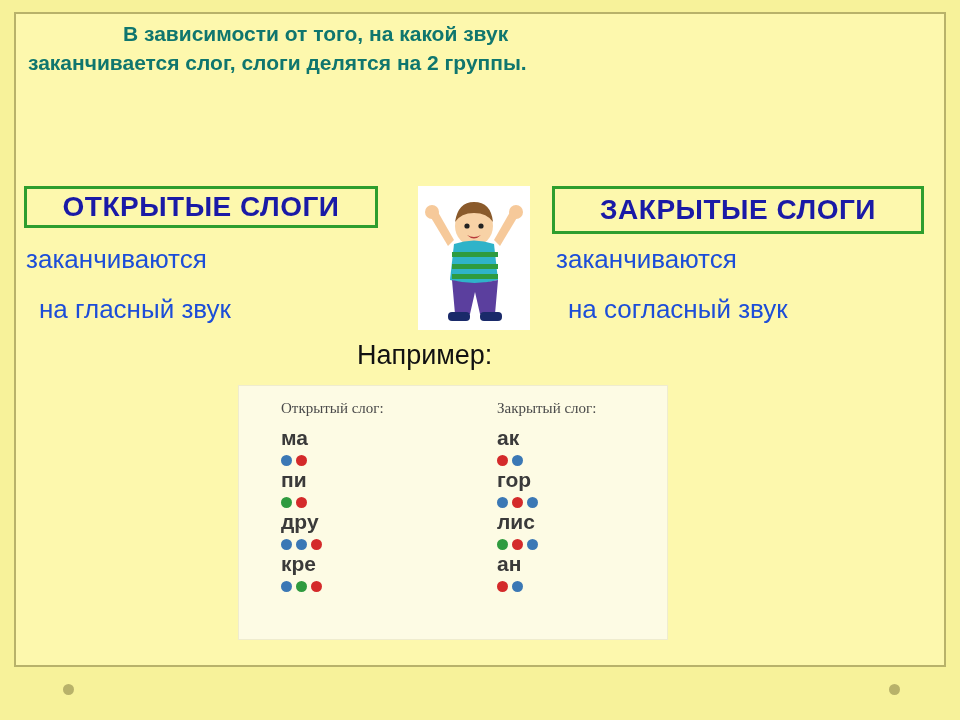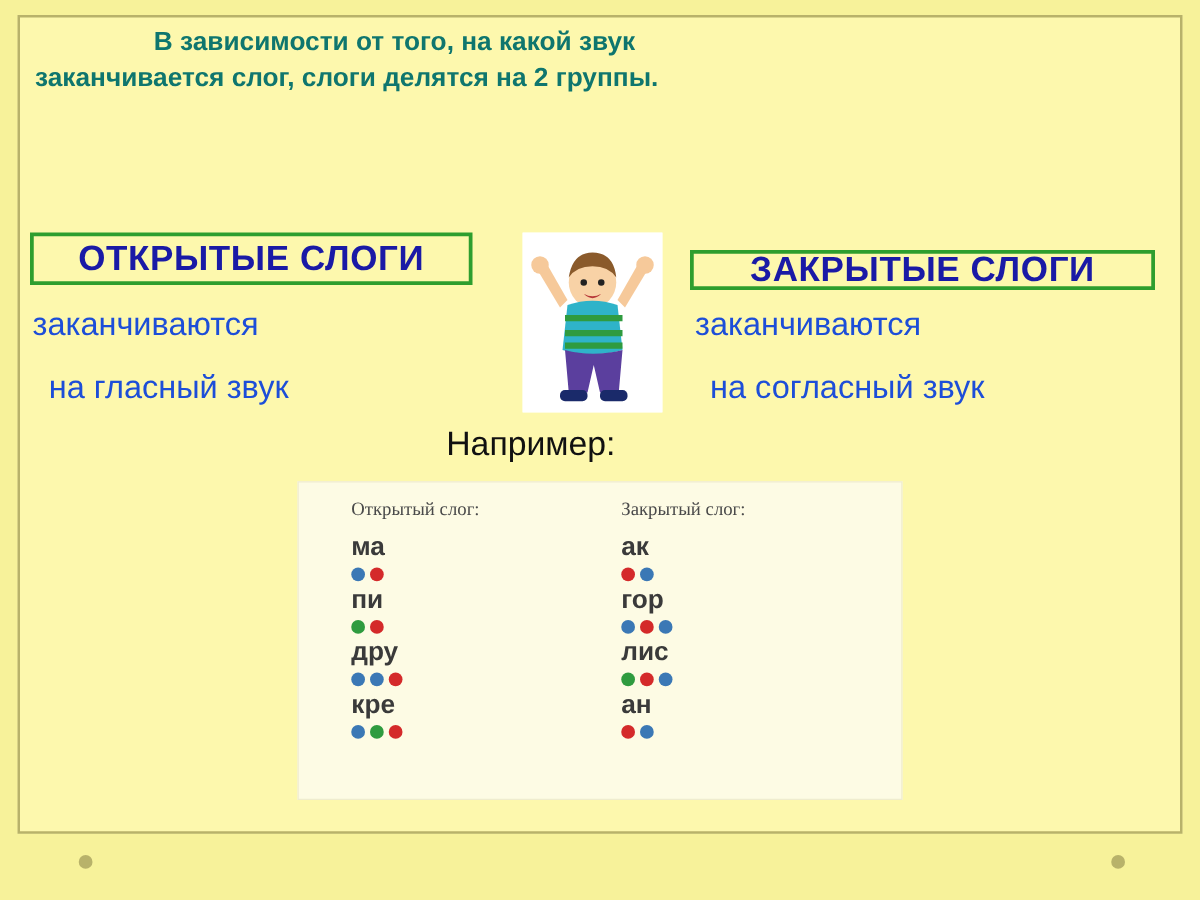--- a/index.html
+++ b/index.html
@@ -66,23 +66,23 @@
     white-space: nowrap;
   }
   #head-open {
     left: 24px;
     top: 186px;
     width: 354px;
     height: 42px;
   }
   #head-closed {
     left: 552px;
-    top: 200px;
+    top: 186px;
     width: 372px;
-    height: 32px;
+    height: 48px;
   }
   .sub {
     position: absolute;
     font-size: 26px;
     color: #1d4ed8;
     white-space: nowrap;
   }
   #open-sub1 { left: 26px; top: 244px; }
   #open-sub2 { left: 39px; top: 294px; }
   #closed-sub1 { left: 556px; top: 244px; }
@@ -104,21 +104,21 @@
     width: 112px;
     height: 144px;
     background: #ffffff;
   }
 
   
   .table-img {
     position: absolute;
     left: 238px;
     top: 385px;
-    width: 484px;
+    width: 430px;
     height: 255px;
     background: #fdfbe4;
     border: 1px solid #efeccf;
     box-sizing: border-box;
   }
   .col {
     position: absolute;
     top: 14px;
   }
   .col-left { left: 42px; }

